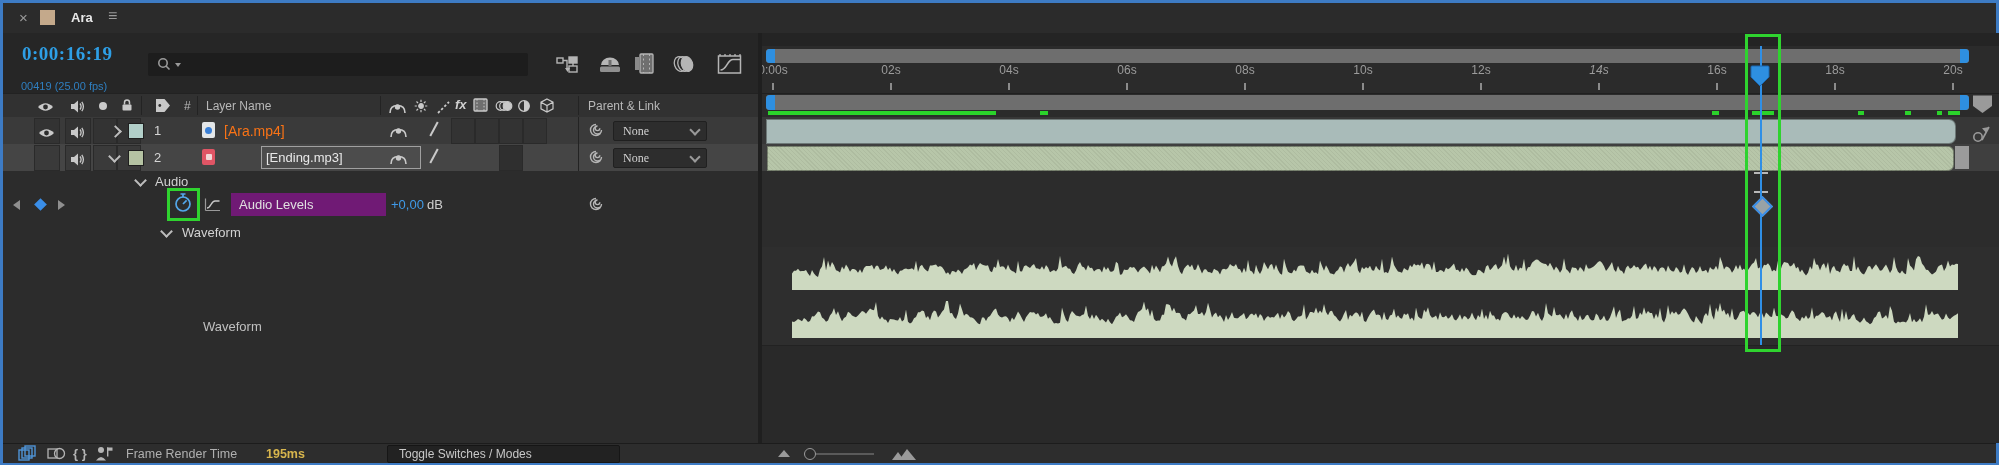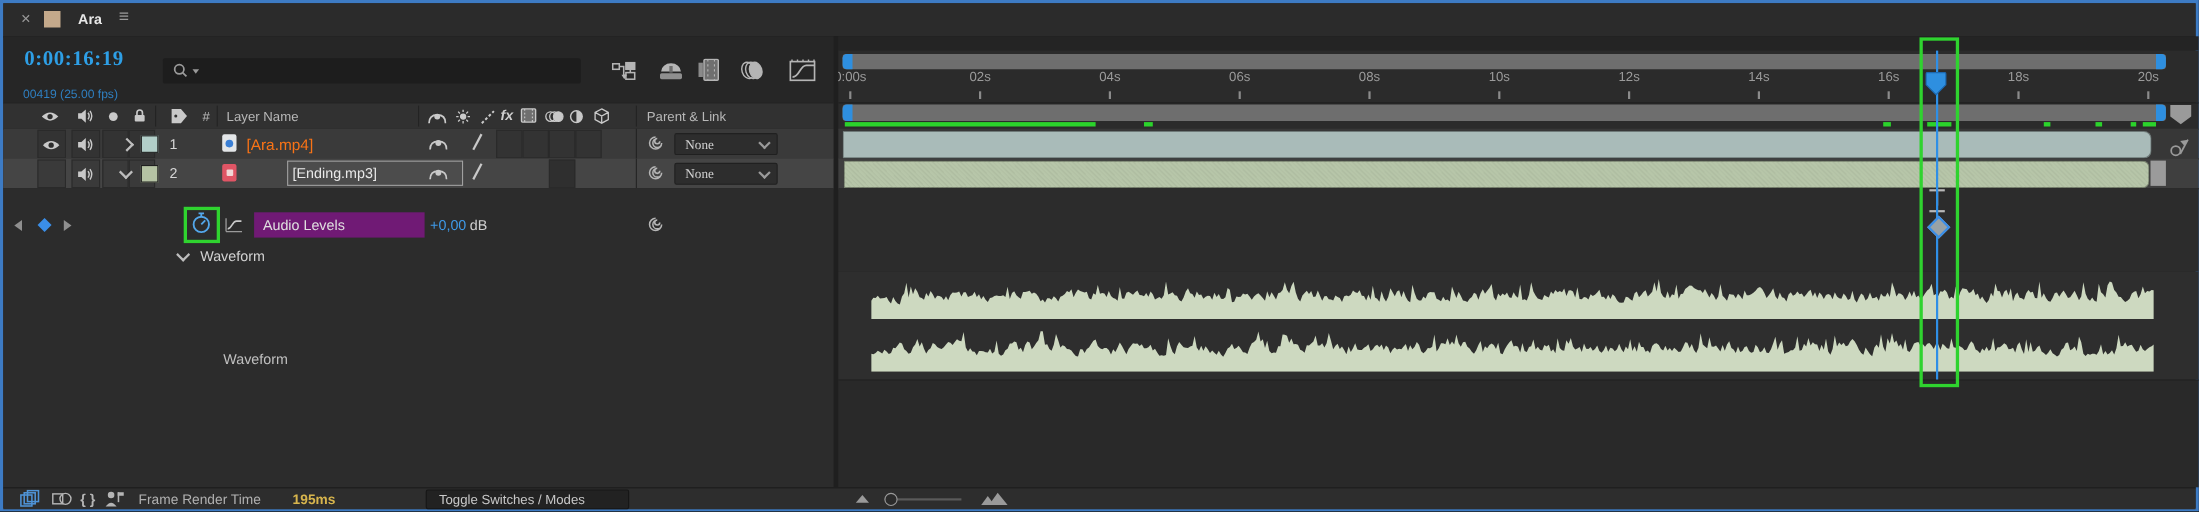--- a/index.html
+++ b/index.html
@@ -262,20 +262,24 @@
           </svg>
       </span>
       <div class="dd" style="left:610px;top:4px;width:92px;">
         <span class="lbl">None</span>
         <span class="dchev"></span>
       </div>
     </div>
 
     <div class="a" style="left:3px;top:138px;width:755px;height:305px;background:#2c2c2c;">
 
+      <div class="a" style="left:0;top:0;width:755px;height:20px;">
+        <span class="chev down a" style="left:133px;top:5px;"></span>
+        <span class="a txt" style="left:152px;top:3px;font-size:13px;color:#d2d2d2;">Audio</span>
+      </div>
 
       <div class="a" style="left:0;top:20px;width:755px;height:28px;">
         <span class="a tri" style="left:10px;top:9px;border-left:none;border-right:7px solid #8f8f8f;"></span>
         <span class="a" style="left:33px;top:9px;width:9px;height:9px;background:#3a8ee8;transform:rotate(45deg);"></span>
         <span class="a tri" style="left:55px;top:9px;border-right:none;border-left:7px solid #8f8f8f;"></span>
         <div class="greenbox" style="left:164px;top:-3px;width:27px;height:27px;">
           <span class="a" style="left:3px;top:1px;">
             <svg width="21" height="22">
                 <g stroke="#53a7ea" fill="none" stroke-width="1.7">
                   <circle cx="10" cy="12" r="7"></circle>
@@ -338,21 +342,21 @@
         <span class="rlabel" style="left: 247px; top: 63px;">04s</span>
         <span class="rtick" style="left: 246px; top: 83px;"></span>
         <span class="rlabel" style="left: 365px; top: 63px;">06s</span>
         <span class="rtick" style="left: 364px; top: 83px;"></span>
         <span class="rlabel" style="left: 483px; top: 63px;">08s</span>
         <span class="rtick" style="left: 482px; top: 83px;"></span>
         <span class="rlabel" style="left: 601px; top: 63px;">10s</span>
         <span class="rtick" style="left: 600px; top: 83px;"></span>
         <span class="rlabel" style="left: 719px; top: 63px;">12s</span>
         <span class="rtick" style="left: 718px; top: 83px;"></span>
-        <span class="rlabel" style="left: 837px; top: 63px;">14s</span>
+        <span class="rlabel" style="left: 837px; top: 63px; font-style: italic;">14s</span>
         <span class="rtick" style="left: 836px; top: 83px;"></span>
         <span class="rlabel" style="left: 955px; top: 63px;">16s</span>
         <span class="rtick" style="left: 954px; top: 83px;"></span>
         <span class="rlabel" style="left: 1073px; top: 63px;">18s</span>
         <span class="rtick" style="left: 1072px; top: 83px;"></span>
         <span class="rlabel" style="left: 1191px; top: 63px;">20s</span>
         <span class="rtick" style="left: 1190px; top: 83px;"></span>
       </div>
 
     <div class="a" style="left:4px;top:95px;width:1203px;height:15px;background:#6e6e6e;border-radius:3px;">
@@ -429,21 +433,21 @@
     <span class="a" style="left:92px;top:2px;">
       <svg width="19" height="15">
           <circle cx="6" cy="4" r="3" fill="#b5b5b5"></circle>
           <path d="M1 14.5 q5 -7 10 0 z" fill="#b5b5b5"></path>
           <rect x="12" y="1.5" width="5.5" height="3.2" fill="#b5b5b5"></rect>
           <rect x="12" y="1.5" width="1.4" height="9" fill="#b5b5b5"></rect>
         </svg>
     </span>
     <span class="a txt" style="left:123px;top:3px;font-size:12.5px;color:#b0b0b0;">Frame Render Time</span>
     <span class="a txt" style="left:263px;top:3px;font-size:12.5px;font-weight:bold;color:#d7b54d;">195ms</span>
-    <div class="a" style="left:384px;top:1px;width:183px;height:16px;background:#222222;border:1px solid #161616;border-radius:2px;">
+    <div class="a" style="left:384px;top:1px;width:183px;height:16px;background:#222222;border:1px solid #161616;border-radius:2px;padding-left:48px;">
       <span class="a txt" style="left:11px;top:1px;font-size:12px;color:#c8c8c8;">Toggle Switches / Modes</span>
     </div>
     <span class="a" style="left:775px;top:6px;width:0;height:0;border:6px solid transparent;border-bottom:7px solid #9a9a9a;border-top:none;"></span>
     <div class="a" style="left:801px;top:9px;width:70px;height:2px;background:#5a5a5a;"></div>
     <span class="a" style="left:801px;top:4px;width:10px;height:10px;border-radius:50%;background:#2b2b2b;border:1.5px solid #9a9a9a;"></span>
     <span class="a" style="left:888px;top:3px;">
       <svg width="26" height="13">
           <path d="M1 12 L7 4 L13 12 z" fill="#9a9a9a"></path>
           <path d="M8 12 L16 1 L25 12 z" fill="#9a9a9a"></path>
         </svg>

